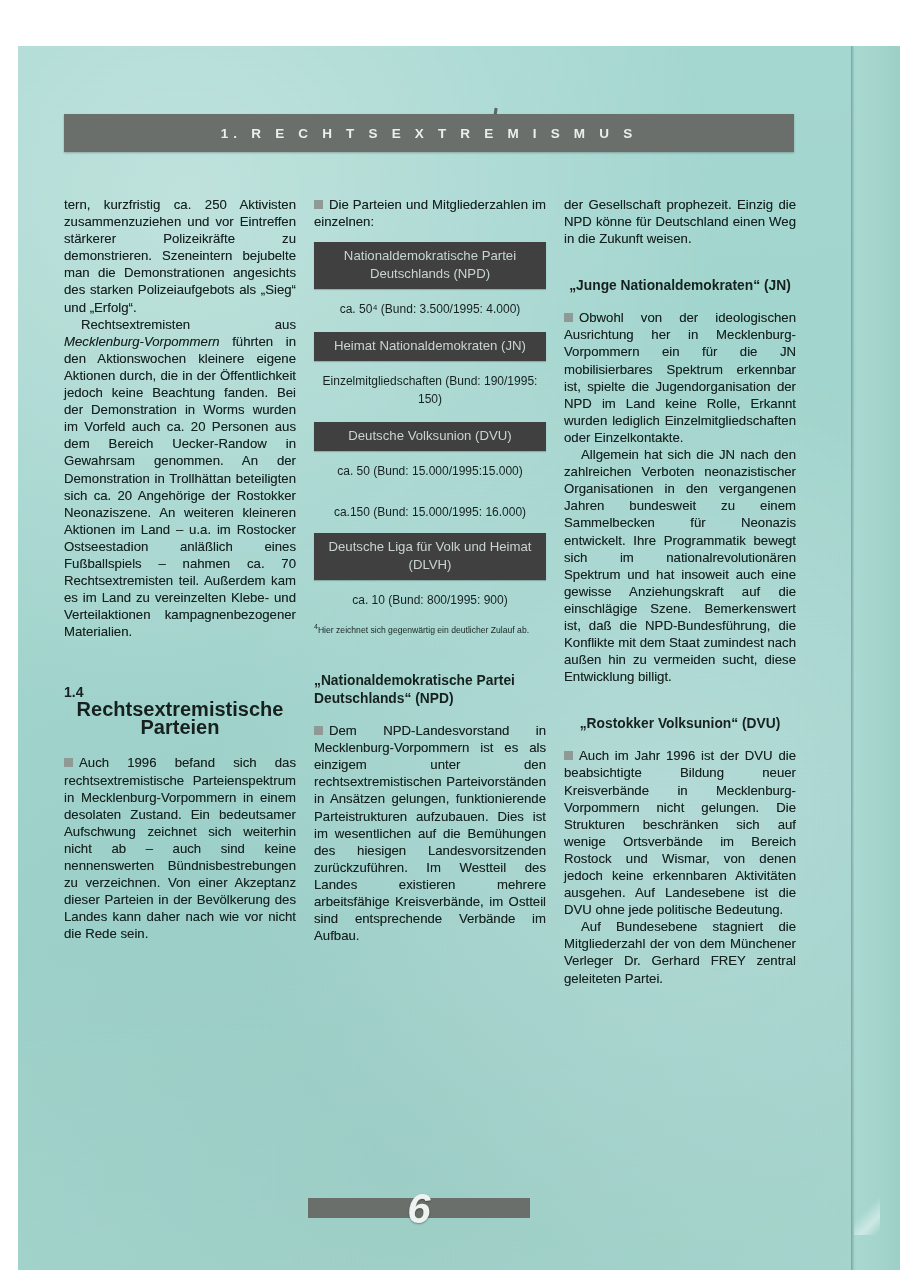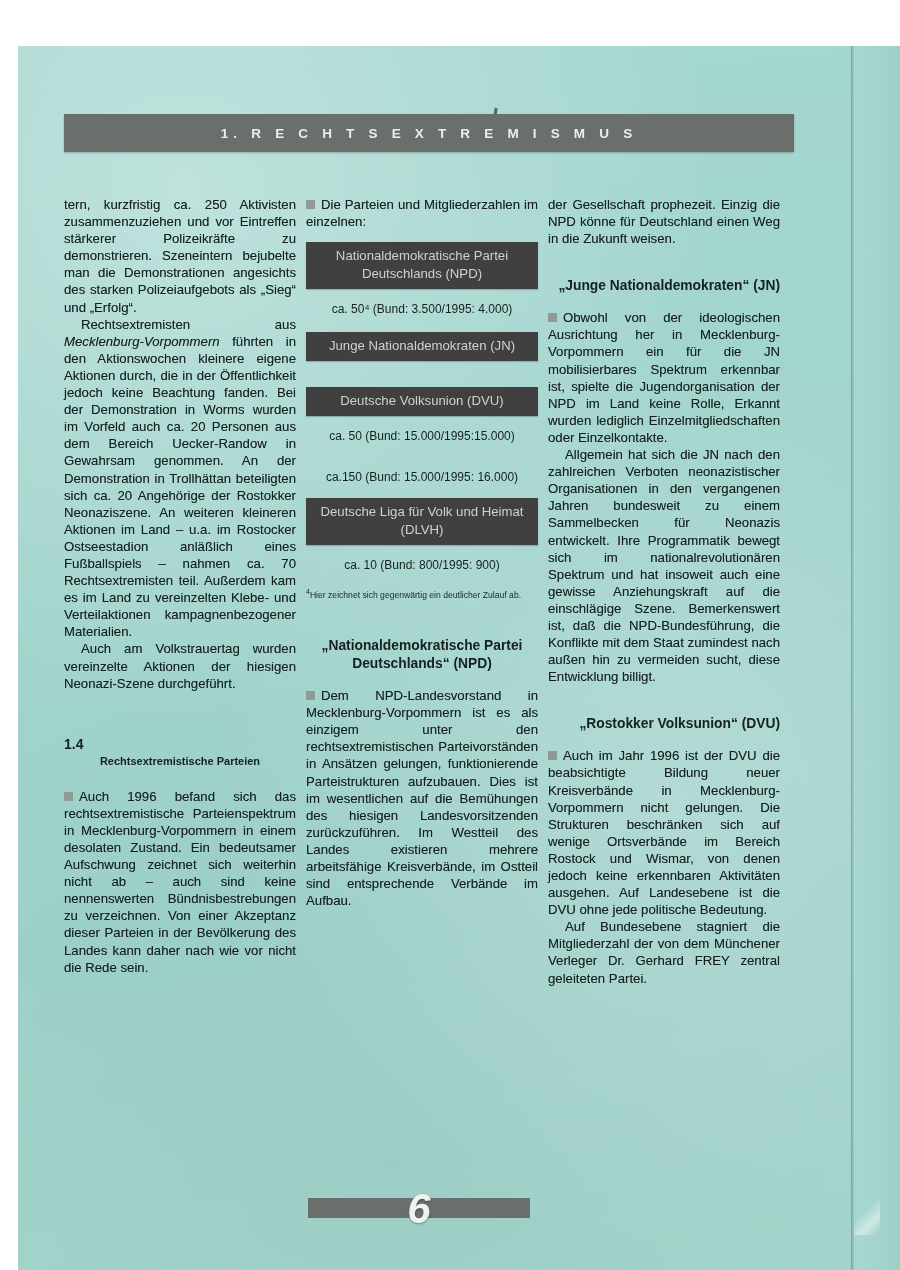--- a/index.html
+++ b/index.html
@@ -104,21 +104,21 @@
   }
 
   
   .cols {
     position: absolute;
     left: 64px;
     top: 196px;
     width: 734px;
     height: 980px;
     display: flex;
-    gap: 10px;
+    gap: 18px;
   }
   .col {
     width: 232px;
     position: relative;
   }
 
   p.body {
     margin: 0;
     color: #16211f;
     font-size: 13.2px;
@@ -147,34 +147,34 @@
   
   .h-num {
     margin: 0;
     font-size: 14px;
     font-weight: bold;
     color: #16211f;
   }
   .h-title {
     margin: 0;
     text-align: center;
-    font-size: 11px;
+    font-size: 20px;
     font-weight: bold;
     color: #16211f;
     line-height: 18px;
   }
   .sub-head {
     margin: 0;
-    text-align: center;
+    text-align: left;
     font-size: 13.8px;
     font-weight: bold;
     color: #16211f;
     line-height: 18px;
   }
-  .sub-head.left { text-align: right; }
+  .sub-head.left { text-align: center; }
 
   
   .party-box {
     background: #404040;
     color: #c9d4d0;
     font-size: 13.2px;
     line-height: 18px;
     text-align: center;
     padding: 5px 6px 6px;
     box-shadow: 0 1px 1px rgba(0,0,0,.2);
@@ -250,21 +250,20 @@
   </div>
 
   <div class="cols">
 
     <div class="col">
 
       <p class="body">tern, kurzfristig ca. 250 Aktivisten zusammenzuziehen und vor Eintreffen stärkerer Polizeikräfte zu demonstrieren. Szeneintern bejubelte man die Demonstrationen angesichts des starken Polizeiaufgebots als „Sieg“ und „Erfolg“.</p>
 
       <p class="body indent"><span>Rechtsextremisten aus </span><span class="em">Mecklenburg-Vorpommern</span><span> führten in den Aktionswochen kleinere eigene Aktionen durch, die in der Öffentlichkeit jedoch keine Beachtung fanden. Bei der Demonstration in Worms wurden im Vorfeld auch ca. 20 Personen aus dem Bereich Uecker-Randow in Gewahrsam genommen. An der Demonstration in Trollhättan beteiligten sich ca. 20 Angehörige der Rostokker Neonaziszene. An weiteren kleineren Aktionen im Land – u.a. im Rostocker Ostseestadion anläßlich eines Fußballspiels – nahmen ca. 70 Rechtsextremisten teil. Außerdem kam es im Land zu vereinzelten Klebe- und Verteilaktionen kampagnenbezogener Materialien.</span></p>
 
-      <p class="body indent">Auch am Volkstrauertag wurden vereinzelte Aktionen der hiesigen Neonazi-Szene durchgeführt.</p>
 
       <div class="sp44"></div>
 
       <p class="h-num">1.4</p>
       <p class="h-title">Rechtsextremistische Parteien</p>
 
       <div class="sp18"></div>
 
       <p class="body"><span class="sq"></span><span>Auch 1996 befand sich das rechtsextremistische Parteienspektrum in Mecklenburg-Vorpommern in einem desolaten Zustand. Ein bedeutsamer Aufschwung zeichnet sich weiterhin nicht ab – auch sind keine nennenswerten Bündnisbestrebungen zu verzeichnen. Von einer Akzeptanz dieser Parteien in der Bevölkerung des Landes kann daher nach wie vor nicht die Rede sein.</span></p>
     </div>
@@ -273,22 +272,23 @@
 
       <p class="body"><span class="sq"></span><span>Die Parteien und Mitgliederzahlen im einzelnen:</span></p>
 
       <div class="sp12"></div>
 
       <div class="party-box">Nationaldemokratische Partei Deutschlands (NPD)</div>
       <div class="sp12"></div>
       <p class="party-figure">ca. 50⁴ (Bund: 3.500/1995: 4.000)</p>
       <div class="sp14"></div>
 
-      <div class="party-box">Junge Nationaldemokraten (JN)</div>
-      <div class="sp12"></div>
+      <div class="party-box">Heimat Nationaldemokraten (JN)</div>
+      <div class="sp12"></div>
+      <p class="party-figure two">Einzelmitgliedschaften (Bund: 190/1995: 150)</p>
       <div class="sp14"></div>
 
       <div class="party-box">Deutsche Volksunion (DVU)</div>
       <div class="sp12"></div>
       <p class="party-figure">ca. 50 (Bund: 15.000/1995:15.000)</p>
       <div class="sp12"></div>
 
       <div class="sp12"></div>
       <p class="party-figure">ca.150 (Bund: 15.000/1995: 16.000)</p>
       <div class="sp12"></div>

